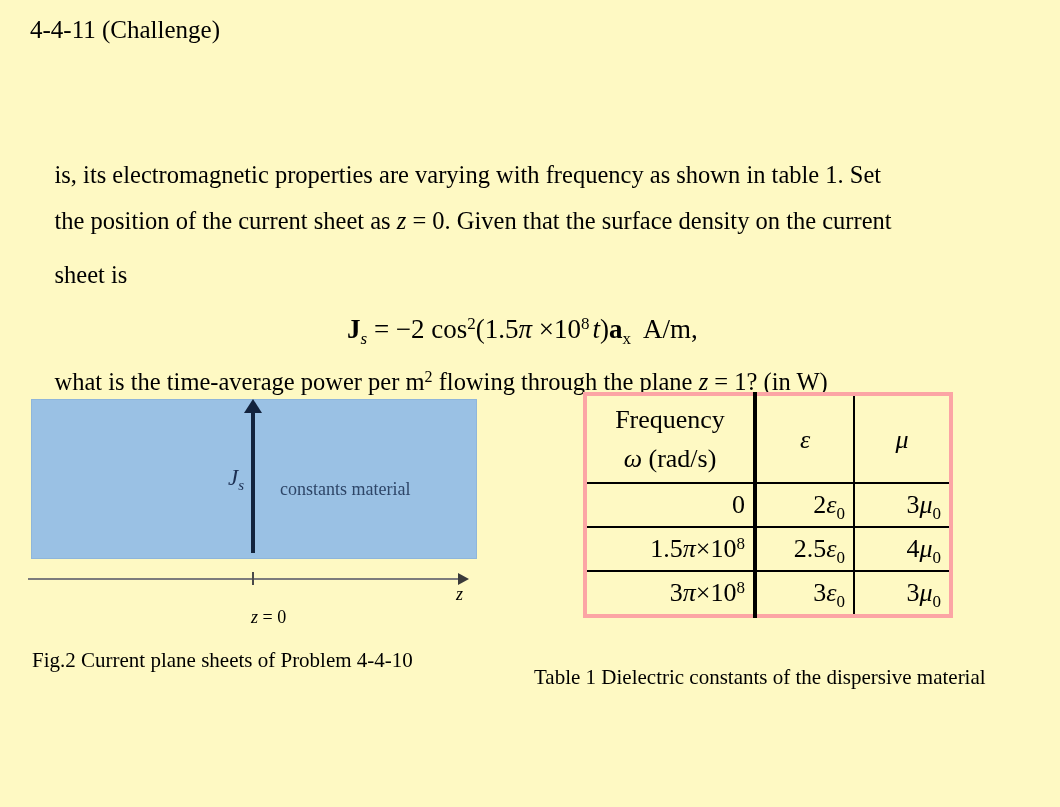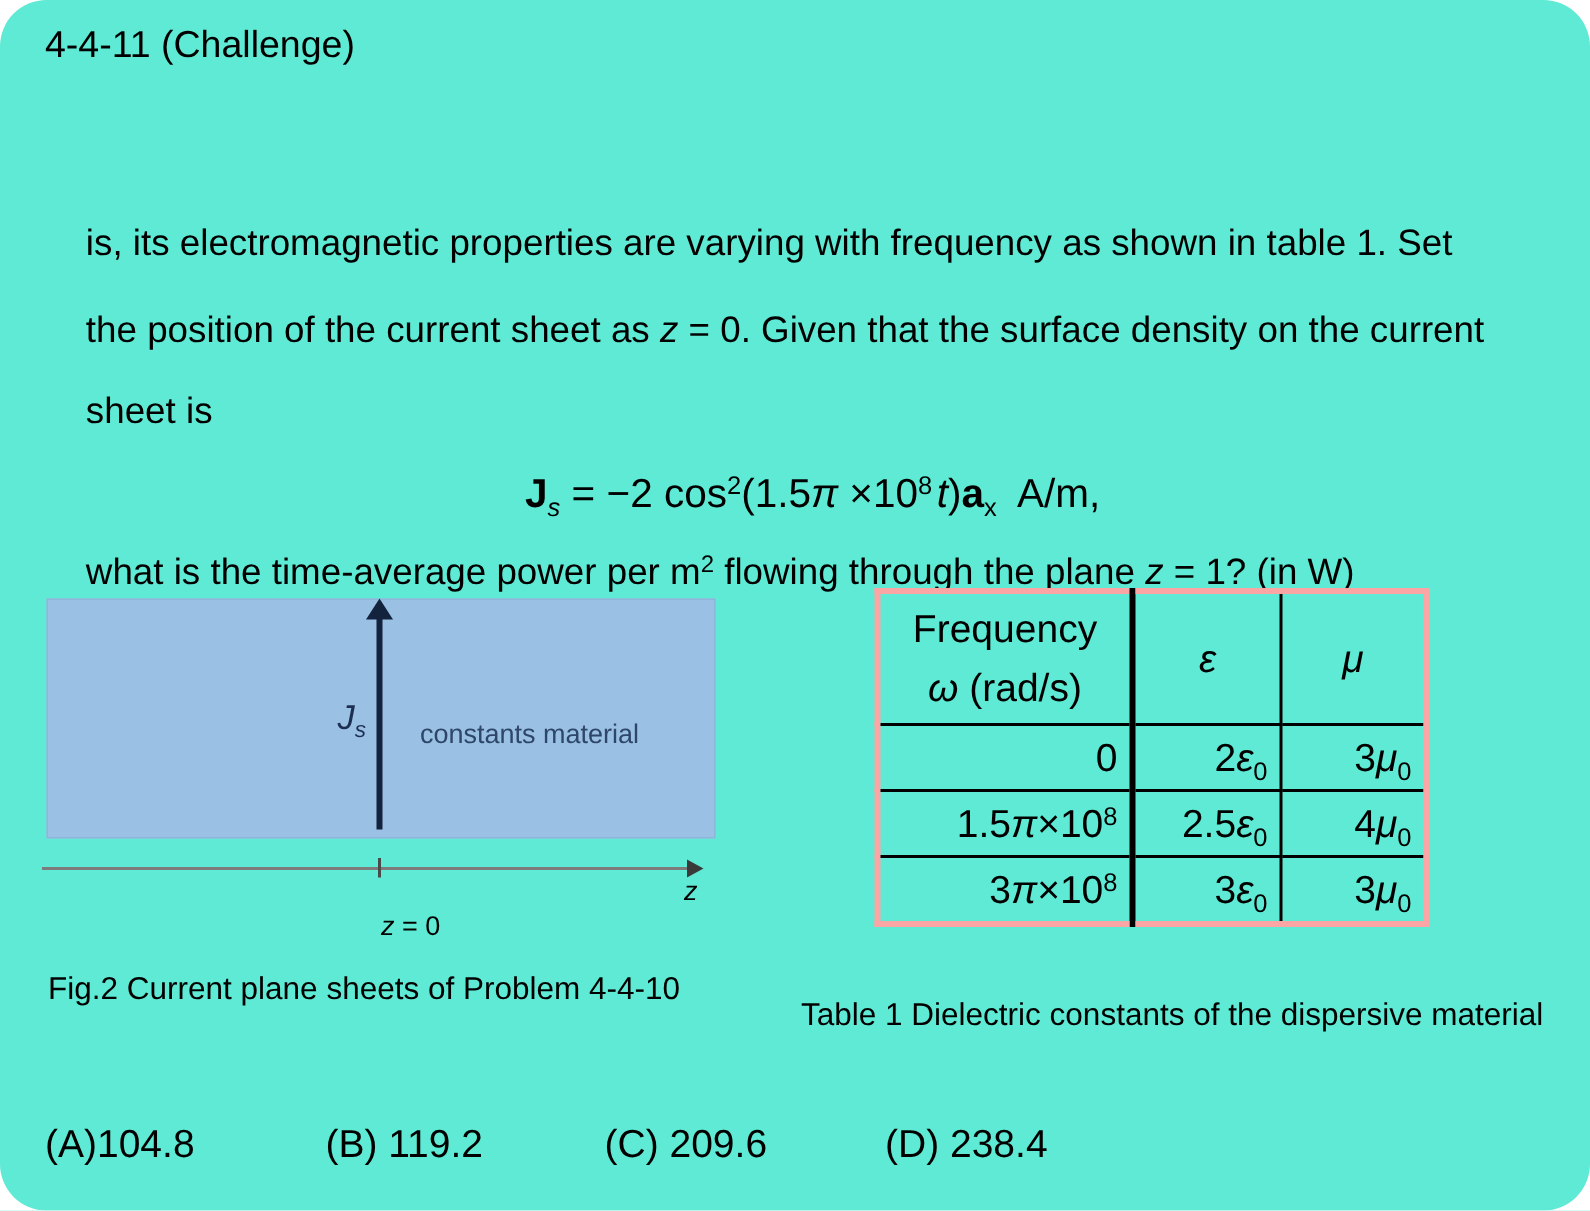--- a/index.html
+++ b/index.html
@@ -1,29 +1,28 @@
 <!DOCTYPE html>
 <html><head>
 <meta charset="utf-8">
 <style>
   html,body{margin:0;padding:0;background:#fff;}
   .page{
-    position:relative; width:1060px; height:807px; background:#5eead4;
-    font-family:Liberation Sans, sans-serif; color:#000;
+    position:relative; width:1060px; height:807px; background:#fef9c3;
+    font-family:Liberation Serif, serif; color:#000;
     overflow:hidden;
-    border-radius:31px;
   }
   .abs{position:absolute;}
   .pre{white-space:pre;}
   .it{font-style:italic;}
   .bold{font-weight:bold;}
 
   .title{left:30px; top:16px; font-size:25px;}
   .bodyline{left:30px; font-size:24.5px; white-space:pre;}
-  .l1{top:69px;} .l2{top:121px;} .l3{top:179px;} .l4{top:233px;}
+  .l1{top:69px;} .l2{top:133px;} .l3{top:179px;} .l4{top:233px;}
 
   .equation{left:320px; top:283px; font-size:27px; white-space:pre;text-align:right;}
   .equation .sup{display:inline-block; font-size:17px; transform:translateY(-9px);}
   .equation .sub{display:inline-block; font-size:17px; transform:translateY(6px);}
   .equation .tv{margin-left:3px;}
 
   .question{left:30px; top:340px; font-size:24.5px; white-space:pre;}
   .question .sup{display:inline-block; font-size:16px; transform:translateY(-8px);}
 
   
@@ -133,20 +132,14 @@
     <tr class="row">
       <td class="c1"><span>3</span><span class="gk">π</span><span>×10</span><span class="se">8</span></td>
       <td class="c2"><span>3</span><span class="gk">ε</span><span class="ss">0</span></td>
       <td class="c3"><span>3</span><span class="gk">μ</span><span class="ss">0</span></td>
     </tr>
   </tbody>
     </table>
 
   <div class="abs tablecap">Table 1 Dielectric constants of the dispersive material</div>
 
-  <div class="abs answers">
-    <span class="ansA">(A)104.8</span>
-    <span class="ansB">(B) 119.2</span>
-    <span class="ansC">(C) 209.6</span>
-    <span class="ansD">(D) 238.4</span>
-  </div>
 
 </div>
 
 </body></html>

